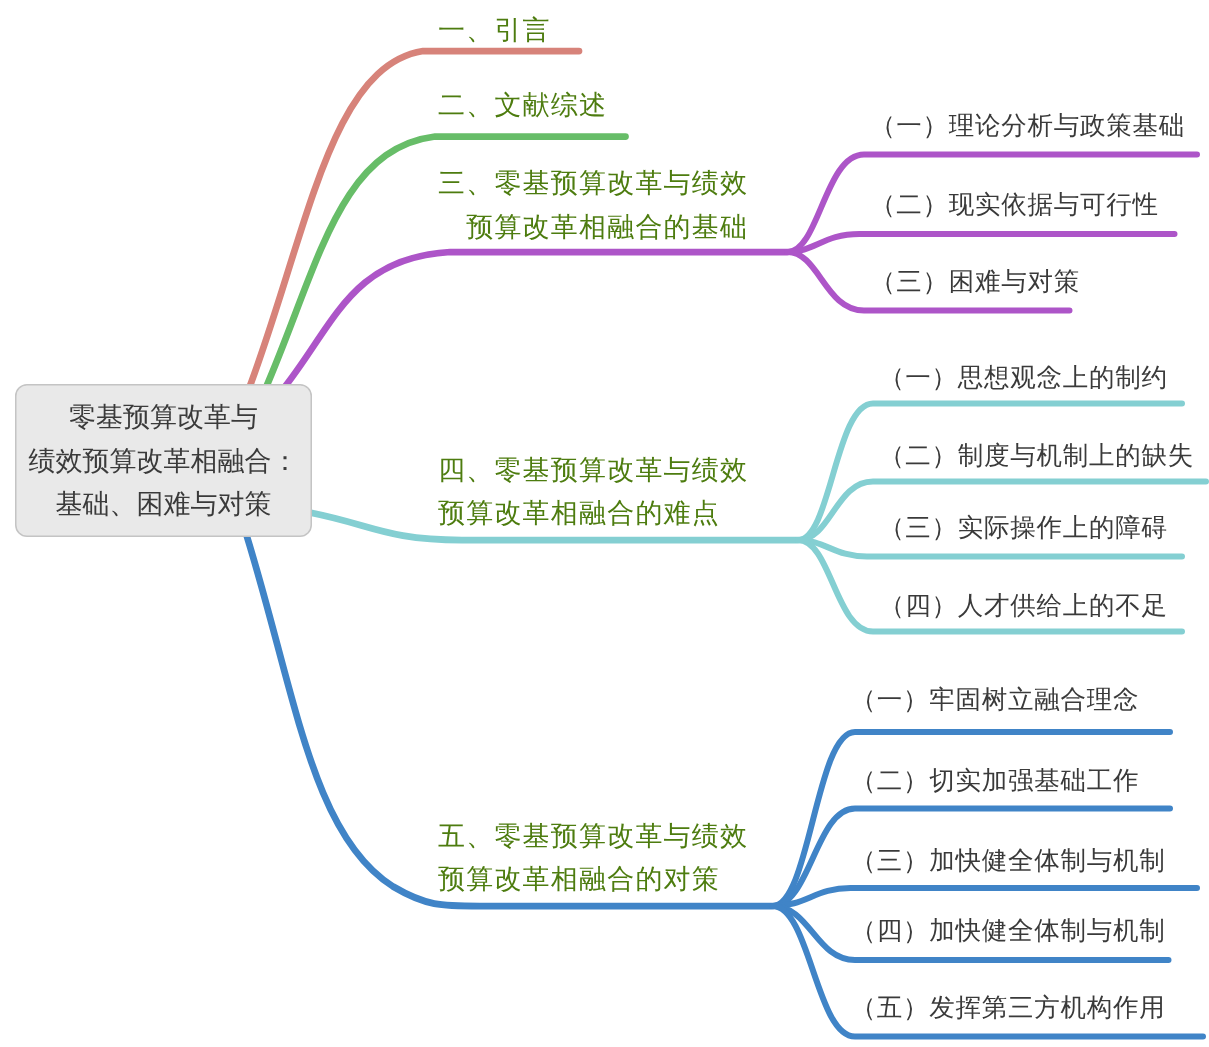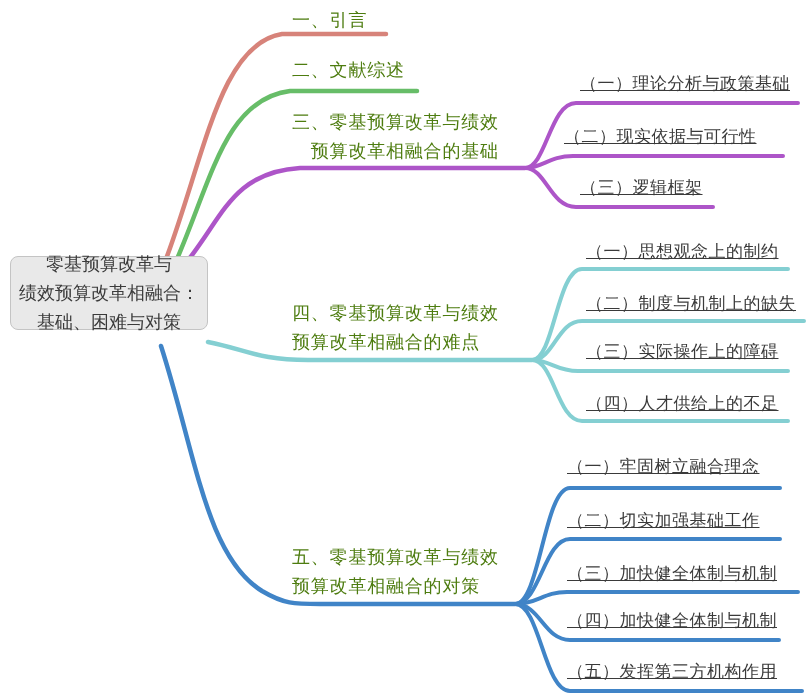--- a/index.html
+++ b/index.html
@@ -15,24 +15,24 @@
   .main-line{stroke-width:4.5;}
   .sub-line{stroke-width:4;}
   .node-label{
     position:absolute;
     font-size:18px;line-height:29px;letter-spacing:0.8px;
     white-space:pre-line;color:#4d7c0f;cursor:default;
   }
   .sub-label{
     position:absolute;
     font-size:17px;line-height:29px;letter-spacing:0.5px;
-    white-space:nowrap;color:#3a3a3a;cursor:default;text-decoration:underline;
+    white-space:nowrap;color:#3a3a3a;cursor:default;
   }
   .central-node{
-    position:absolute;left:10px;top:256px;width:198px;height:74px;
+    position:absolute;left:10px;top:256px;width:198px;height:102px;
     background:#e9e9e9;border:1px solid #c4c4c4;border-radius:8px;
     display:flex;align-items:center;justify-content:center;
     box-sizing:border-box;
   }
   .central-node .central-text{
     font-size:18px;line-height:29px;letter-spacing:0;
     white-space:pre-line;text-align:center;color:#3a3a3a;
   }
 </style>
 </head>
@@ -73,22 +73,22 @@
   <div class="node-label" style="left:292px;top:6px;">一、引言</div>
   <div class="node-label" style="left:292px;top:56px;">二、文献综述</div>
   <div class="node-label" style="left:292px;top:108px;text-align:right;">三、零基预算改革与绩效
 预算改革相融合的基础</div>
   <div class="node-label" style="left:292px;top:299px;">四、零基预算改革与绩效
 预算改革相融合的难点</div>
   <div class="node-label" style="left:292px;top:543px;">五、零基预算改革与绩效
 预算改革相融合的对策</div>
 
   <div class="sub-label" style="left:580px;top:69px;">（一）理论分析与政策基础</div>
-  <div class="sub-label" style="left:564px;top:122px;">（二）现实依据与可行性</div>
-  <div class="sub-label" style="left:580px;top:173px;">（三）逻辑框架</div>
+  <div class="sub-label" style="left:580px;top:122px;">（二）现实依据与可行性</div>
+  <div class="sub-label" style="left:580px;top:173px;">（三）困难与对策</div>
 
   <div class="sub-label" style="left:586px;top:237px;">（一）思想观念上的制约</div>
   <div class="sub-label" style="left:586px;top:289px;">（二）制度与机制上的缺失</div>
   <div class="sub-label" style="left:586px;top:337px;">（三）实际操作上的障碍</div>
   <div class="sub-label" style="left:567px;top:452px;">（一）牢固树立融合理念</div>
 
   <div class="sub-label" style="left:586px;top:389px;">（四）人才供给上的不足</div>
   <div class="sub-label" style="left:567px;top:506px;">（二）切实加强基础工作</div>
   <div class="sub-label" style="left:567px;top:559px;">（三）加快健全体制与机制</div>
   <div class="sub-label" style="left:567px;top:606px;">（四）加快健全体制与机制</div>

